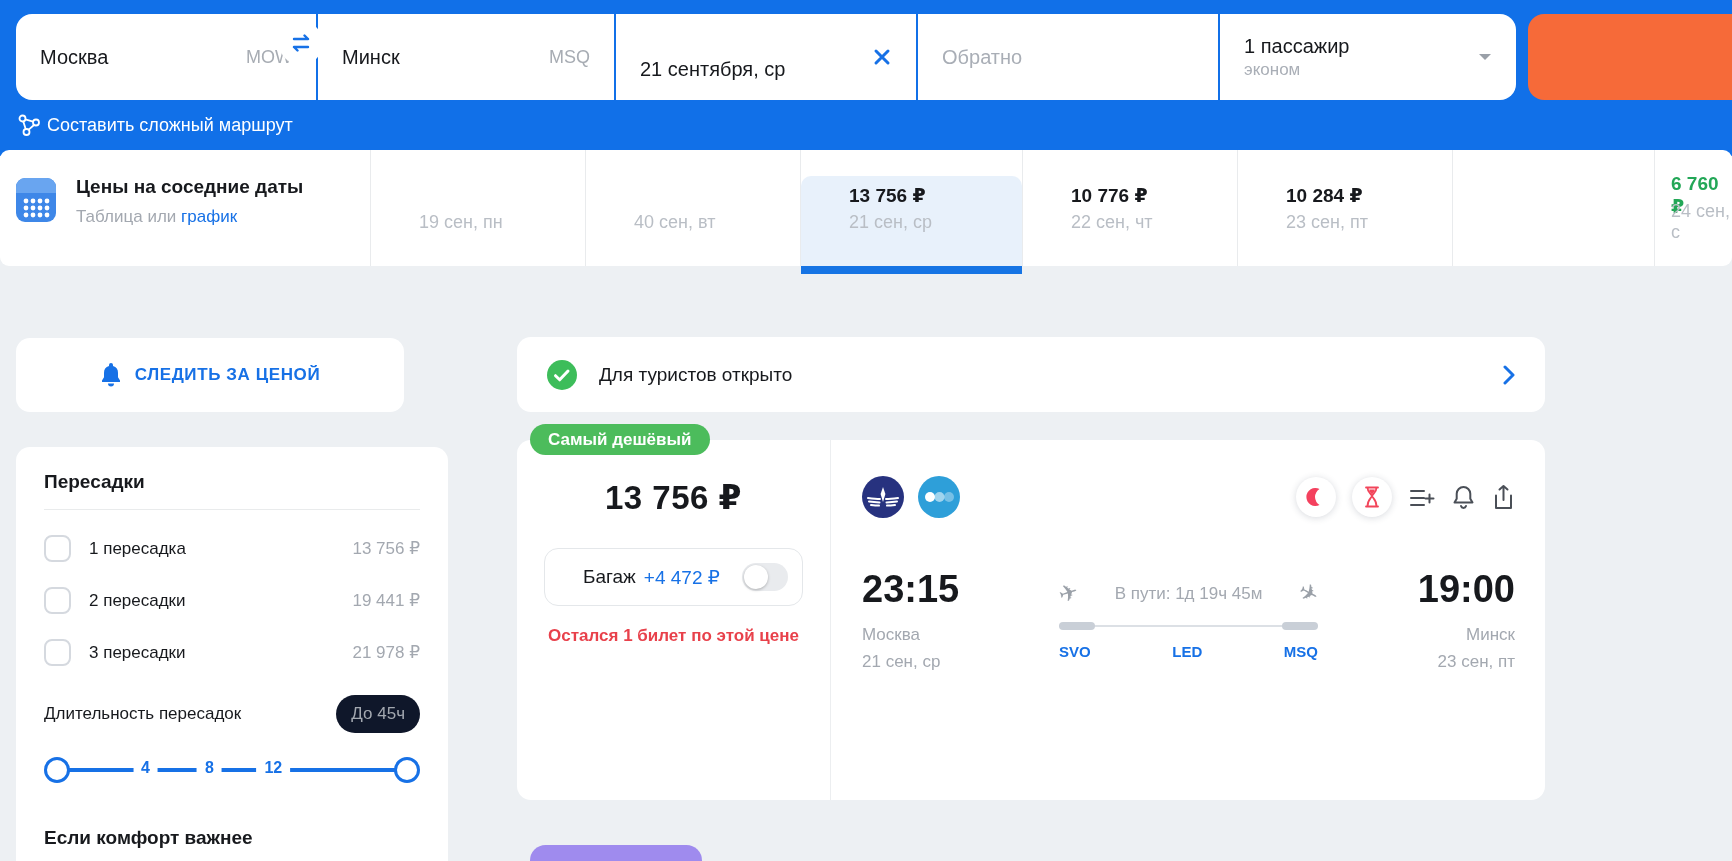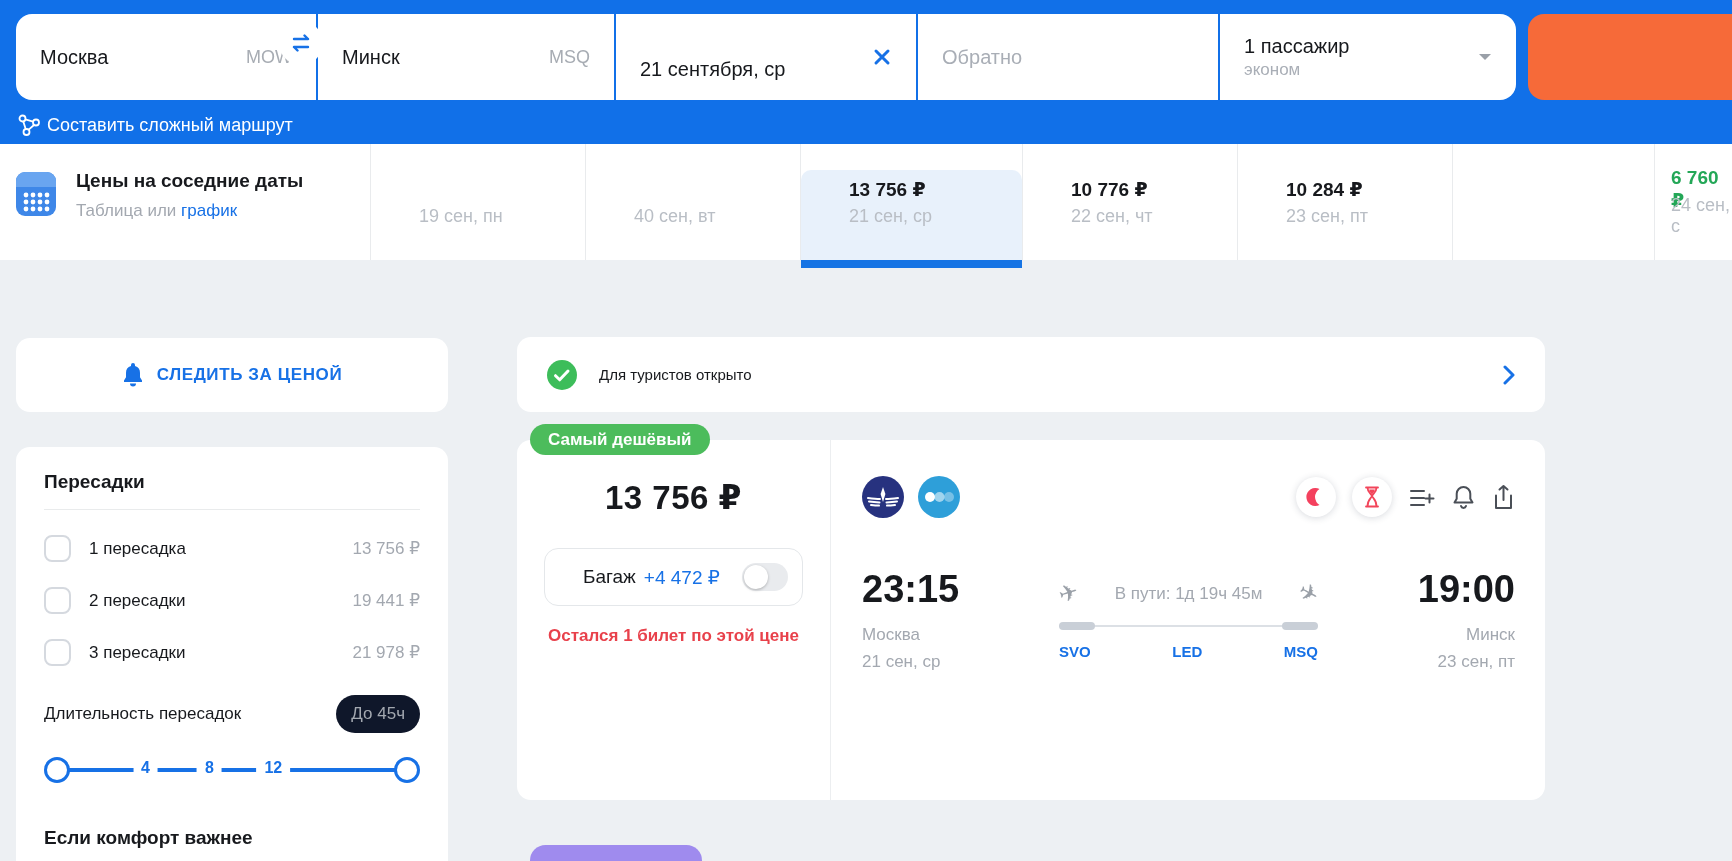--- a/index.html
+++ b/index.html
@@ -22,59 +22,59 @@
   .iata{font-size:18px;color:#A7ACB3;}
   .datetext{font-size:20px;color:#17191D;margin-top:24px;}
   .placeholder{font-size:20px;color:#A9AEB6;}
   .swap{position:absolute;left:279px;top:21px;width:44px;height:44px;background:#fff;border-radius:50%;display:flex;align-items:center;justify-content:center;z-index:5;cursor:pointer;}
   .paxblock{line-height:1.25;}
   .paxmain{font-size:20px;color:#17191D;}
   .paxsub{font-size:17px;color:#A9AEB6;}
   .search-btn{position:absolute;left:1528px;top:14px;width:230px;height:86px;background:#F66A39;border-radius:16px;border:none;cursor:pointer;}
   .complex{position:absolute;left:16px;top:112px;display:flex;align-items:center;gap:5px;color:#fff;font-size:18px;cursor:pointer;}
   
-  .calstrip{position:absolute;top:144px;left:0;width:100%;height:116px;background:#fff;}
+  .calstrip{position:absolute;top:150px;left:0;width:100%;height:116px;background:#fff;border-radius:9px;}
   .cal-ico{position:absolute;left:16px;top:28px;}
   .cal-head{position:absolute;left:76px;top:26px;}
   .cal-title{font-size:19px;font-weight:bold;}
   .cal-sub{margin-top:9px;font-size:17px;color:#A3A8B0;}
   .cal-sub .lnk{color:#1771E6;cursor:pointer;}
   .cal-cols{position:absolute;left:370px;top:0;right:0;height:116px;display:flex;}
   .cal-col{width:215px;border-left:1px solid #E9EBED;box-sizing:border-box;padding-left:48px;display:flex;flex-direction:column;justify-content:center;gap:7px;position:relative;cursor:pointer;}
   .cal-price{font-size:19px;font-weight:bold;color:#17191D;height:21px;position:relative;z-index:1;}
   .cal-price.green{color:#23A757;}
   .cal-date{font-size:18px;color:#B9BEC5;position:relative;z-index:1;}
   .cal-col.selected{width:222px;}
   .cal-col.selected::before{content:"";position:absolute;left:0;right:0;top:26px;bottom:-8px;background:#E8F1FB;border-radius:10px 10px 0 0;}
   .cal-col.selected::after{content:"";position:absolute;left:0;right:0;bottom:-8px;height:8px;background:#1674E4;z-index:2;}
   .cal-spacer{width:201px;border-left:1px solid #E9EBED;}
   .cal-col.last{flex:1;padding-left:16px;}
   
-  .follow-card{position:absolute;left:16px;top:338px;width:432px;height:74px;background:#fff;border-radius:14px;display:flex;align-items:center;justify-content:center;gap:13px;cursor:pointer;}
+  .follow-card{position:absolute;left:16px;top:338px;width:388px;height:74px;background:#fff;border-radius:14px;display:flex;align-items:center;justify-content:center;gap:13px;cursor:pointer;}
   .follow-label{color:#1771E6;font-weight:bold;font-size:17px;letter-spacing:.6px;}
   .filter-card{position:absolute;left:16px;top:447px;width:432px;height:520px;background:#fff;border-radius:14px;padding:24px 28px;box-sizing:border-box;}
   .f-title{font-size:19px;font-weight:bold;margin:0 0 16px;}
   .f-hr{border:none;border-top:1px solid #E9EBEC;margin:0 0 4px;}
   .f-row{display:flex;align-items:center;gap:18px;margin-top:25px;}
   .checkbox{width:27px;height:27px;border:2px solid #D5D9DF;border-radius:8px;box-sizing:border-box;background:#fff;cursor:pointer;flex:none;}
   .f-label{flex:1;font-size:17px;color:#17191D;}
   .f-price{font-size:17px;color:#A3A8B0;}
   .f-duration{display:flex;align-items:center;justify-content:space-between;margin-top:29px;}
   .f-dur-label{font-size:17px;color:#17191D;}
   .pill-gray{background:#0f172a;color:#A3A8B0;font-size:17px;padding:9px 15px;border-radius:19px;}
   .slider{position:relative;height:26px;margin-top:24px;}
   .slider .track{position:absolute;left:10px;right:10px;top:11px;height:4px;background:#1771E6;border-radius:2px;}
   .s-handle{position:absolute;top:0;width:26px;height:26px;background:#fff;border:3px solid #1771E6;border-radius:50%;box-sizing:border-box;cursor:pointer;}
   .s-handle.left{left:0;}
   .s-handle.right{right:0;}
   .s-tick{position:absolute;top:2px;transform:translateX(-50%);background:#fff;padding:0 8px;color:#1771E6;font-size:16px;font-weight:bold;}
   .comfort-title{font-size:19px;font-weight:bold;margin-top:44px;}
   
   .banner{position:absolute;left:517px;top:337px;width:1028px;height:75px;background:#fff;border-radius:14px;display:flex;align-items:center;gap:22px;padding:0 30px;box-sizing:border-box;cursor:pointer;}
-  .banner-text{font-size:15px;flex:1;}
+  .banner-text{font-size:19px;flex:1;}
   .badge-cheap{position:absolute;left:530px;top:424px;height:31px;padding:0 18px;background:#4CBC5C;color:#fff;font-size:17px;font-weight:bold;border-radius:16px;display:flex;align-items:center;z-index:3;}
   .ticket{position:absolute;left:517px;top:440px;width:1028px;height:360px;background:#fff;border-radius:14px;}
   .ticket-left{position:absolute;left:0;top:0;width:314px;height:100%;border-right:1px solid #ECEEF0;box-sizing:border-box;padding:38px 27px 0;text-align:center;}
   .t-price{font-size:33px;font-weight:bold;letter-spacing:.5px;}
   .bag-pill{margin-top:31px;height:56px;border:1px solid #E4E7EA;border-radius:14px;display:flex;align-items:center;padding:0 14px 0 22px;gap:8px;cursor:pointer;}
   .bag-label{font-size:19px;margin-left:16px;}
   .bag-price{font-size:19px;color:#1771E6;}
   .toggle{margin-left:auto;width:46px;height:28px;border-radius:14px;background:#E9EBEE;position:relative;flex:none;cursor:pointer;}
   .knob{position:absolute;left:2px;top:2px;width:24px;height:24px;border-radius:50%;background:#fff;box-shadow:0 1px 3px rgba(0,0,0,.25);}
   .buy-btn{margin-top:24px;width:100%;height:74px;border:none;border-radius:14px;background:#F66A39;color:#fff;font-size:22px;font-weight:bold;font-family:inherit;cursor:pointer;}

